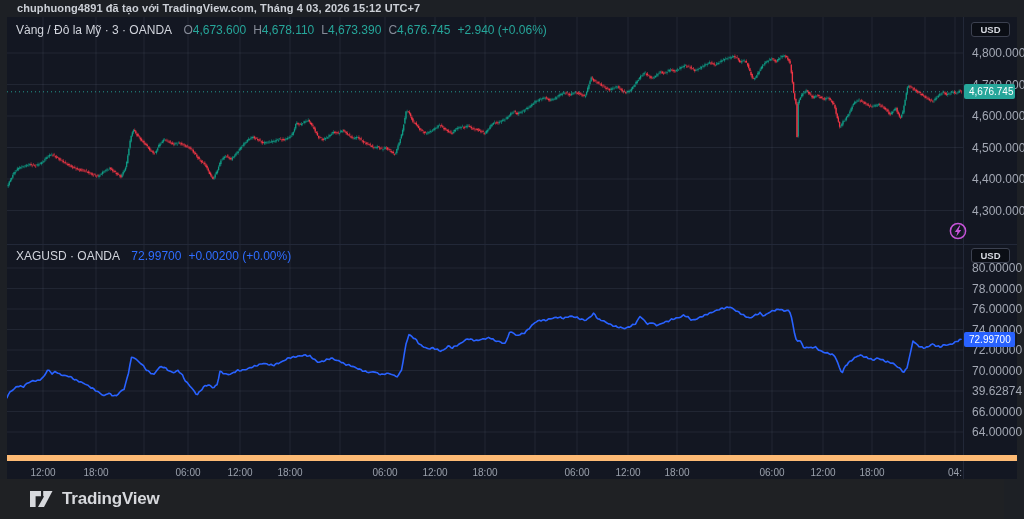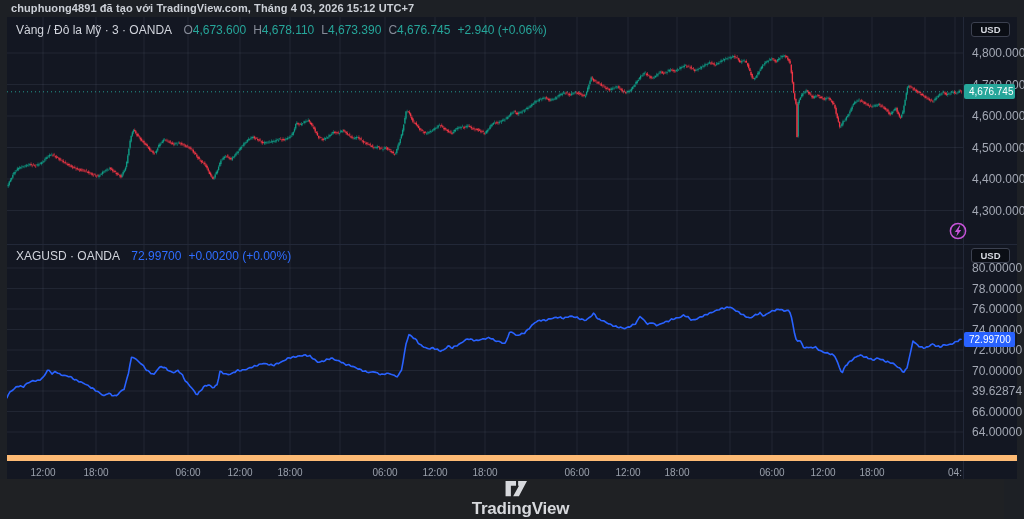--- a/index.html
+++ b/index.html
@@ -1,19 +1,19 @@
 <!DOCTYPE html>
 <html><head>
 <meta charset="utf-8">
 <style>
   html,body{margin:0;padding:0;background:#1d2025;width:1024px;height:519px;overflow:hidden;
     font-family:"Liberation Sans",sans-serif;-webkit-font-smoothing:antialiased;}
   #stage{position:relative;width:1024px;height:519px;background:#1d2025;}
   #attribution{position:absolute;left:0;top:0;width:1024px;height:17px;line-height:17px;
-    padding-left:11px;box-sizing:border-box;font-size:11px;font-weight:700;color:#ccd0d7;
+    padding-left:17px;box-sizing:border-box;font-size:11px;font-weight:700;color:#ccd0d7;
     letter-spacing:.1px;white-space:nowrap;}
   #chart{position:absolute;left:7px;top:17px;width:1010px;height:462px;background:#131722;}
   .pane-svg{position:absolute;left:0;display:block;}
   #pane1-svg{top:0;}
   #pane2-svg{top:227px;}
   .divider-h{position:absolute;left:0;width:1010px;height:1px;background:#222838;}
   .divider-v{position:absolute;top:0;width:1px;height:462px;background:#222838;}
   .legend{position:absolute;left:9px;font-size:12px;white-space:nowrap;z-index:5;}
   .legend .title{color:#d1d4dc;margin-right:8px;}
   .legend .lbl{color:#868b98;}
@@ -27,21 +27,21 @@
   .price-tag{position:absolute;left:957px;width:51px;height:15px;box-sizing:border-box;
     border-radius:2px;color:#ffffff;font-size:10px;line-height:15px;padding-left:5px;z-index:4;
     white-space:nowrap;}
   #time-axis{position:absolute;left:0;top:438px;width:1010px;height:24px;border-top:6px solid #fdba74;
     box-sizing:border-box;}
   .time-label{position:absolute;top:6px;transform:translateX(-50%);font-size:10px;color:#9aa0ac;
     white-space:nowrap;}
   .time-label.bold{color:#e0e3e9;font-weight:400;margin-top:22px;}
   #boost{position:absolute;left:941px;top:204px;width:20px;height:20px;z-index:6;cursor:pointer;}
   #footer{position:absolute;left:0;top:479px;width:1004px;height:40px;background:#1f2124;
-    display:flex;align-items:center;padding-left:29px;box-sizing:border-box;flex-direction:column;}
+    display:flex;align-items:center;padding-left:29px;box-sizing:border-box;}
   #footer .brand{color:#d7d9dd;font-size:17px;font-weight:700;margin-left:8px;letter-spacing:-.2px;}
 </style>
 </head>
 <body>
 
 <div id="stage">
 
   <div id="attribution">chuphuong4891 đã tạo với TradingView.com, Tháng 4 03, 2026 15:12 UTC+7</div>
 
   <div id="chart">

